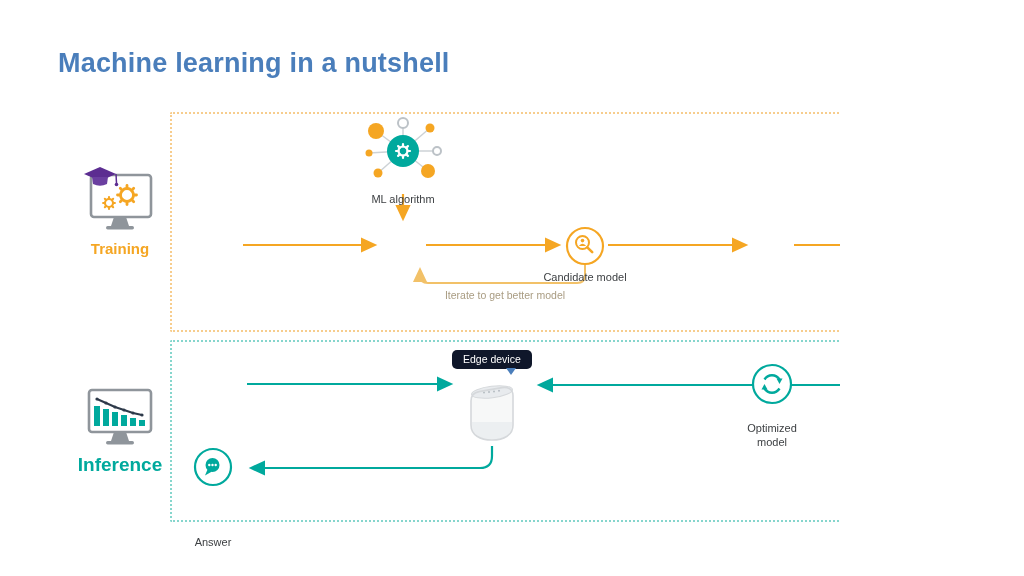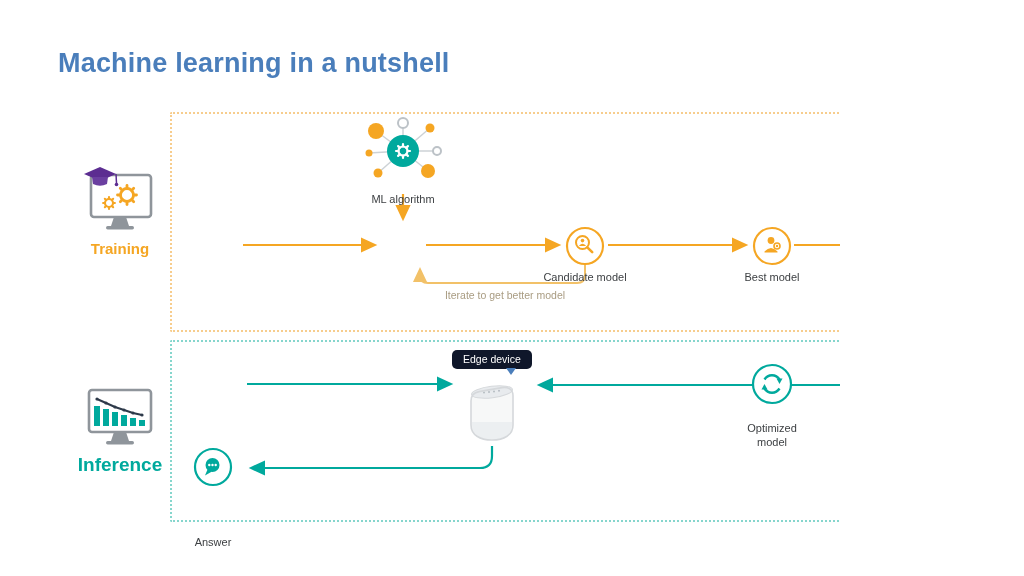--- a/index.html
+++ b/index.html
@@ -149,32 +149,20 @@
       <g>
         <circle cx="17.5" cy="16.5" r="6.5" fill="none" stroke="#f5a623" stroke-width="2"></circle>
         <circle cx="17.5" cy="14.6" r="1.8" fill="#f5a623"></circle>
         <path d="M14.2,19.5 Q17.5,15.8 20.8,19.5 L20.8,20 L14.2,20 Z" fill="#f5a623"></path>
         <line x1="22.3" y1="21.3" x2="27.2" y2="26.2" stroke="#f5a623" stroke-width="2.6" stroke-linecap="round"></line>
       </g>
     </svg>
     <span class="node-label">Candidate model</span>
   </div>
 
-  <div class="node" style="left:727px; top:226px; width:90px;">
-    <svg width="40" height="40" viewBox="0 0 40 40">
-      <circle cx="20" cy="20" r="18" fill="#ffffff" stroke="#f5a623" stroke-width="2.2"></circle>
-      <g>
-        <circle cx="19" cy="14.5" r="3.4" fill="#f5a623"></circle>
-        <path d="M12.5,25.5 Q19,18.5 25.5,25.5 L25.5,26.5 L12.5,26.5 Z" fill="#f5a623"></path>
-        <circle cx="25" cy="20" r="3" fill="#ffffff" stroke="#f5a623" stroke-width="1.6"></circle>
-        <circle cx="25" cy="20" r="1.2" fill="#f5a623"></circle>
-      </g>
-    </svg>
-    <span class="node-label">Best model</span>
-  </div>
 
   <div class="iterate-label">Iterate to get better model</div>
 
 
   <div class="node" style="left:78px; top:386px; width:84px;">
     <svg width="70" height="64" viewBox="0 0 70 64">
       <rect x="4" y="4" width="62" height="42" rx="3" fill="#ffffff" stroke="#8f959b" stroke-width="2.6"></rect>
       <g fill="#00a99d">
         <rect x="9" y="20" width="6" height="20"></rect>
         <rect x="18" y="23" width="6" height="17"></rect>

